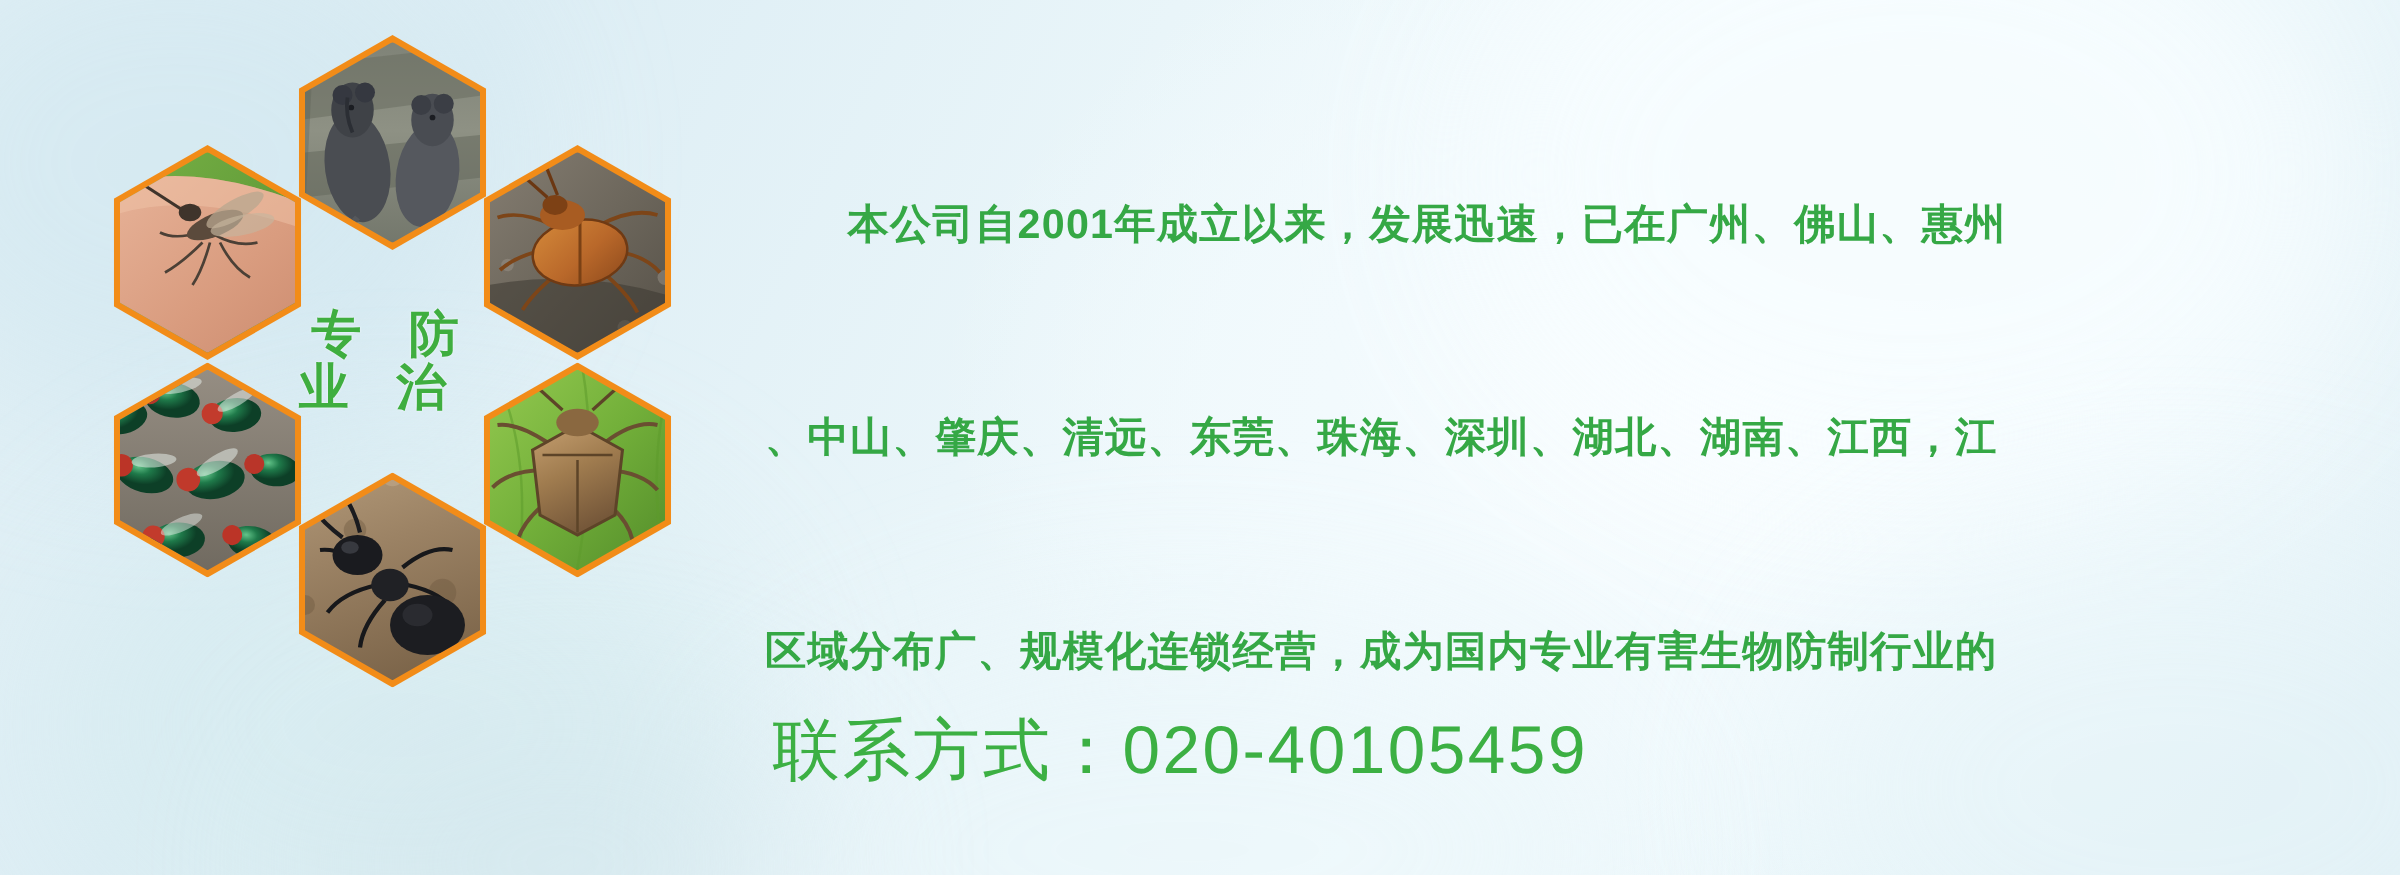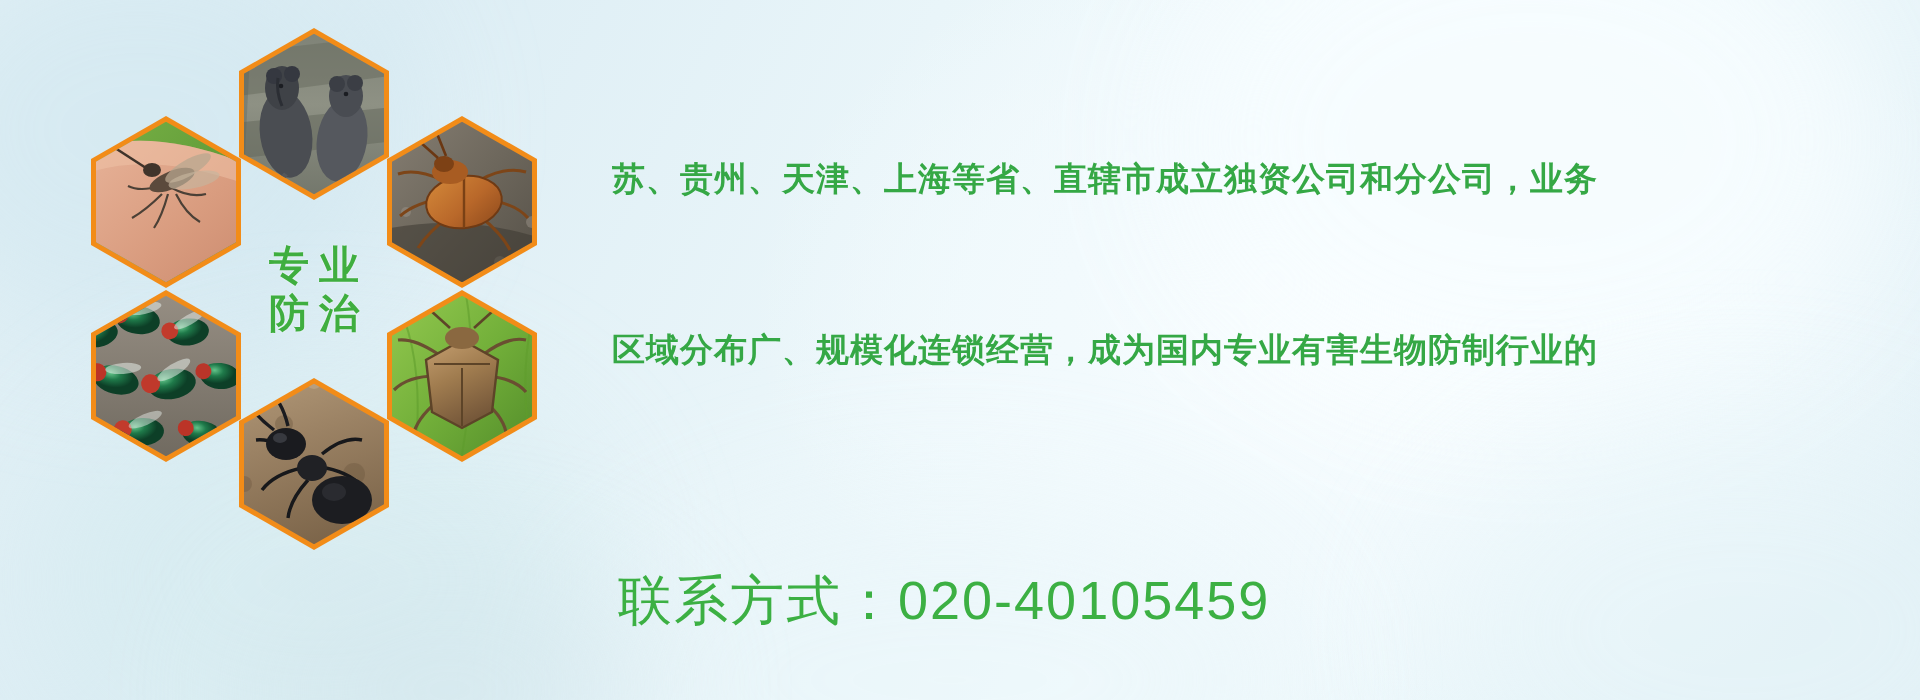--- a/index.html
+++ b/index.html
@@ -48,21 +48,21 @@
   #hex-rat       { left:153px; top:20px; }
   #hex-mosquito  { left:5px;   top:108px; }
   #hex-cockroach { left:301px; top:108px; }
   #hex-fly       { left:5px;   top:282px; }
   #hex-stinkbug  { left:301px; top:282px; }
   #hex-ant       { left:153px; top:370px; }
 
   
   #hex-label {
     position:absolute; left:153px; top:195px; width:150px; height:172px;
-    display:flex; flex-direction:column; align-items:center; justify-content:center;
+    display:flex; flex-direction:row; align-items:center; justify-content:center;
     gap:6px;
   }
   #hex-label .l {
     color:#3fae3f;
     font-size:40px; font-weight:bold; letter-spacing:10px;
     text-indent:10px;
     line-height:1.05;
     text-shadow:0 0 2px rgba(255,255,255,.8);
   }
 
@@ -359,21 +359,22 @@
       </div>
     </div>
 
     <div id="hex-label">
       <span class="l">专业</span>
       <span class="l">防治</span>
     </div>
   </div>
 
   <div id="paragraph">
-    <span class="line">苏、贵州、天津、上海等省、直辖市成立独资公司和分公司，业务</span>
+    <span class="line first">本公司自2001年成立以来，发展迅速，已在广州、佛山、惠州</span>
+    <span class="line">、中山、肇庆、清远、东莞、珠海、深圳、湖北、湖南、江西，江</span>
     <span class="line">区域分布广、规模化连锁经营，成为国内专业有害生物防制行业的</span>
     
   </div>
 
   <div id="contact">
     <span class="phone-line-1">联系方式：020-40105459</span>
     
   </div>
 
 </div>

